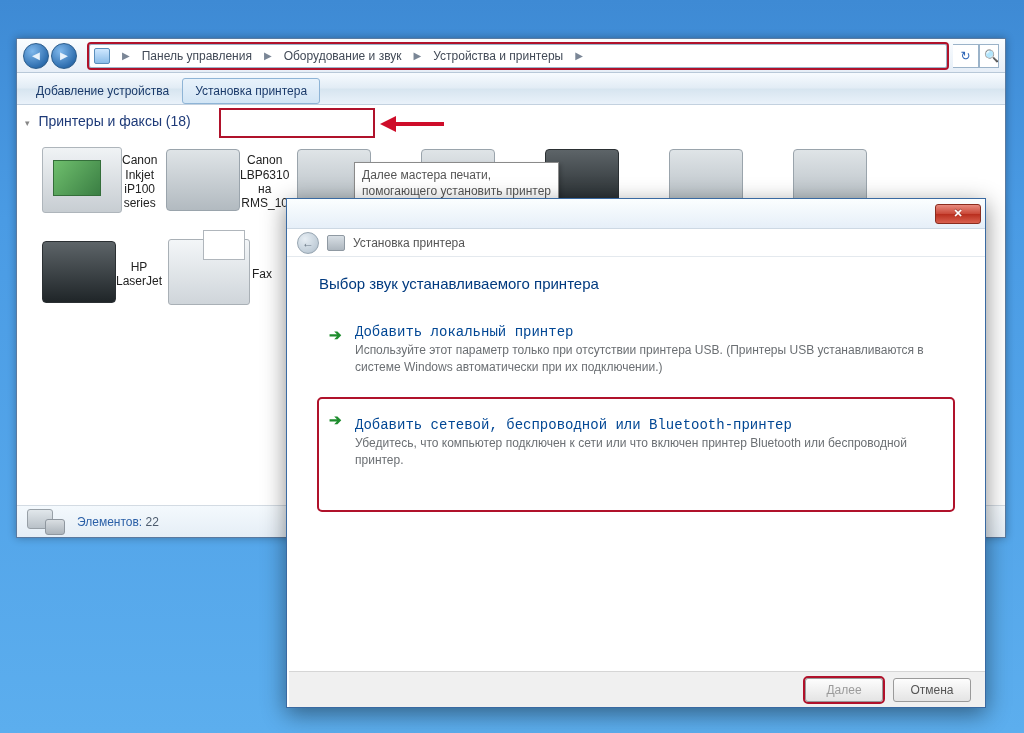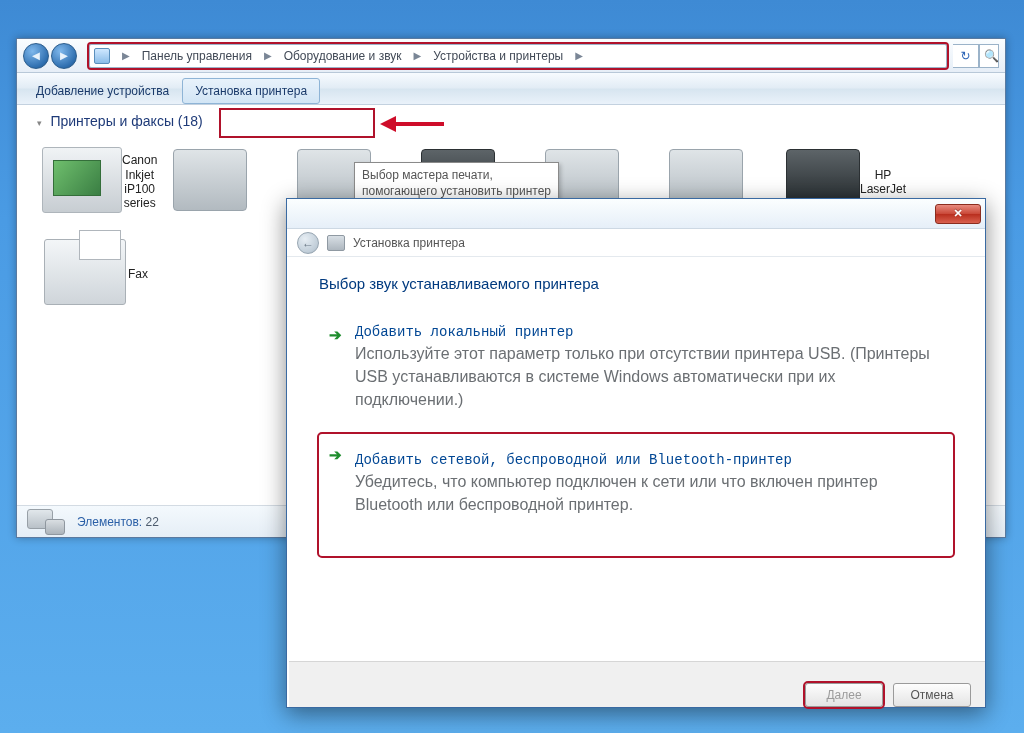--- a/index.html
+++ b/index.html
@@ -78,21 +78,21 @@
   line-height:1.35;
   z-index:5;
 }
 
 
 .content{
   display:flex; height:calc(100% - 34px - 32px - 32px);
   background:#fff; position:relative; overflow:hidden;
 }
 .section-header{
-  padding:8px 6px 4px 20px; color:#1e3a78; font-size:14px;
+  padding:8px 6px 4px 8px; color:#1e3a78; font-size:14px;
 }
 .section-header .tri{ color:#868686; font-size:9px; margin-right:5px;}
 .grid{
   display:flex; flex-wrap:wrap; gap:6px 12px; padding:6px 0 0 22px;
   width:100%;
 }
 .item{
   width:112px; display:flex; flex-direction:row; align-items:center;
   padding:3px;
 }
@@ -172,29 +172,29 @@
 .wiz-heading{ color:#013a7f; font-size:15px; margin-bottom:22px; font-weight:400;}
 .opt{
   padding:10px 14px 12px 36px; position:relative; border-radius:3px;
   margin-bottom:10px;
 }
 .opt .arrow-ico{
   position:absolute; left:10px; top:12px;
   color:#1f8d2e; font-weight:bold; font-size:15px;
 }
 .opt-title{ color:#024794; font-size:14px; margin-bottom:2px;font-family:Liberation Mono, monospace;}
-.opt-desc{ color:#6b6f73; font-size:16px; line-height:1.45;}
+.opt-desc{ color:#6b6f73; font-size:12px; line-height:1.45;}
 .opt.highlighted{
   outline:2px solid #b0122b;
   padding-top:18px; padding-bottom:40px;
 }
 .wiz-footer{
-  position:absolute; bottom:0; left:2px; right:0; height:46px;
+  position:absolute; bottom:0; left:2px; right:0; height:36px;
   background:#f0f0f0; border-top:1px solid #d6d6d6;
-  display:flex; align-items:flex-end; justify-content:flex-end; gap:10px; padding:0 14px;
+  display:flex; align-items:center; justify-content:flex-end; gap:10px; padding:0 14px;
 }
 .btn{
   min-width:78px; height:24px; border:1px solid #9a9a9a; border-radius:3px;
   background:linear-gradient(#fdfdfd,#e4e4e4);
   color:#555; font-size:12px; display:flex;align-items:center;justify-content:center;
   cursor:pointer;
 }
 .btn.disabled{ color:#9b9b9b; }
 .btn.highlighted{ outline:2px solid #b0122b;}
 </style>
@@ -248,20 +248,26 @@
         <div class="item">
           <div class="item-thumb">
               <div class="inkjet"></div>
             </div>
           <div class="item-label">Canon Inkjet iP100 series</div>
         </div>
         <div class="item">
           <div class="item-thumb">
               <div class="printer-box grey"></div>
             </div>
+          <div class="item-label">Canon LBP6310 на RMS_10</div>
+        </div>
+        <div class="item">
+          <div class="item-thumb">
+              <div class="printer-box grey"></div>
+            </div>
           <div class="item-label"></div>
         </div>
         <div class="item">
           <div class="item-thumb">
               <div class="printer-box grey"></div>
             </div>
           <div class="item-label"></div>
         </div>
         <div class="item">
           <div class="item-thumb">
@@ -311,21 +317,21 @@
 </div>
 
 <div class="tool-highlight" style="left:219px; top:108px; width:156px; height:30px;"></div>
 
 <svg class="arrow-annot" style="left:378px; top:112px;" width="70" height="24">
   <line x1="66" y1="12" x2="14" y2="12" stroke="#ce0d2a" stroke-width="4"></line>
   <polygon points="2,12 18,4 18,20" fill="#ce0d2a"></polygon>
 </svg>
 
 <div class="tooltip" style="left:354px; top:162px;">
-  <div>Выбор мастера печати,</div>
+  <div>Далее мастера печати,</div>
   <div>помогающего установить принтер</div>
 </div>
 
 <div class="wizard">
   <div class="wiz-chrome">
     <div class="close-btn">
       <span>✕</span>
     </div>
   </div>
   <div class="wiz-header">

